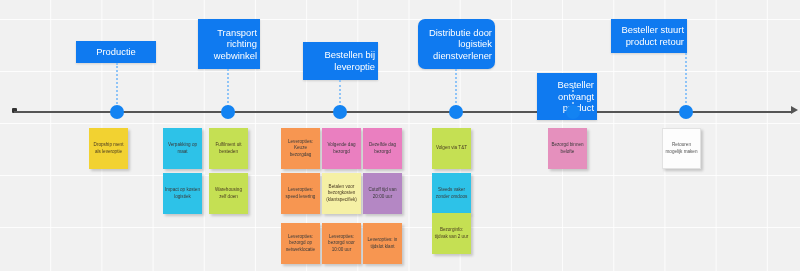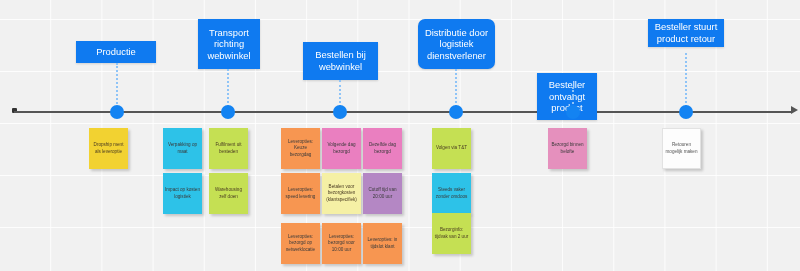--- a/index.html
+++ b/index.html
@@ -33,21 +33,21 @@
     border-top:4px solid transparent;border-bottom:4px solid transparent;
     border-left:7px solid #555;
   }
   .node{position:absolute;top:105px;width:14px;height:14px;border-radius:50%;
     background:#1383f2;margin-left:-7px;}
   .stem{position:absolute;width:0;border-left:2px dotted #8fc4f7;margin-left:-1px;}
 
   
   .phase{
     position:absolute;background:#0f7af0;color:#fff;
-    font-size:9.4px;line-height:11.6px;text-align:center;
+    font-size:9.4px;line-height:11.6px;text-align:right;
     display:flex;align-items:center;justify-content:center;
     padding:4px 3px;box-sizing:border-box;
     box-shadow:0 1px 2px rgba(0,0,0,.14);
   }
   .phase span{display:block;}
 
   
   .note{
     position:absolute;width:39px;height:41px;
     box-sizing:border-box;padding:3px 2px;
@@ -73,35 +73,35 @@
       <span>Productie</span>
     </div>
     <div class="stem" style="left: 117px; top: 63px; height: 48px;"></div>
     <div class="node" style="left: 117px;"></div>
     <div class="phase" style="left: 198px; top: 19px; width: 62px; height: 50px;">
       <span>Transport richting webwinkel</span>
     </div>
     <div class="stem" style="left: 228px; top: 69px; height: 42px;"></div>
     <div class="node" style="left: 228px;"></div>
     <div class="phase" style="left: 303px; top: 42px; width: 75px; height: 38px;">
-      <span>Bestellen bij webwinkel</span>
+      <span>Bestellen bij leveroptie</span>
     </div>
     <div class="stem" style="left: 340px; top: 80px; height: 31px;"></div>
     <div class="node" style="left: 340px;"></div>
     <div class="phase" style="left: 418px; top: 19px; width: 77px; height: 50px; border-radius: 7px;">
       <span>Distributie door logistiek dienstverlener</span>
     </div>
     <div class="stem" style="left: 456px; top: 69px; height: 42px;"></div>
     <div class="node" style="left: 456px;"></div>
     <div class="phase" style="left: 537px; top: 40px; width: 60px; height: 47px; margin-top: 33px;">
       <span>Besteller ontvangt product</span>
     </div>
     <div class="stem" style="left: 573px; top: 87px; height: 24px;"></div>
     <div class="node" style="left: 573px;"></div>
-    <div class="phase" style="left: 648px; top: 19px; width: 76px; height: 28px;">
+    <div class="phase" style="left: 611px; top: 19px; width: 76px; height: 34px;">
       <span>Besteller stuurt product retour</span>
     </div>
     <div class="stem" style="left: 686px; top: 53px; height: 58px;"></div>
     <div class="node" style="left: 686px;"></div>
     <div class="note" style="left: 89px; top: 128px; background: rgb(242, 210, 49);">
       <span>Dropship ment als leveroptie</span>
     </div>
     <div class="note dark" style="left: 163px; top: 128px; background: rgb(45, 194, 232);">
       <span>Verpakking op maat</span>
     </div>

